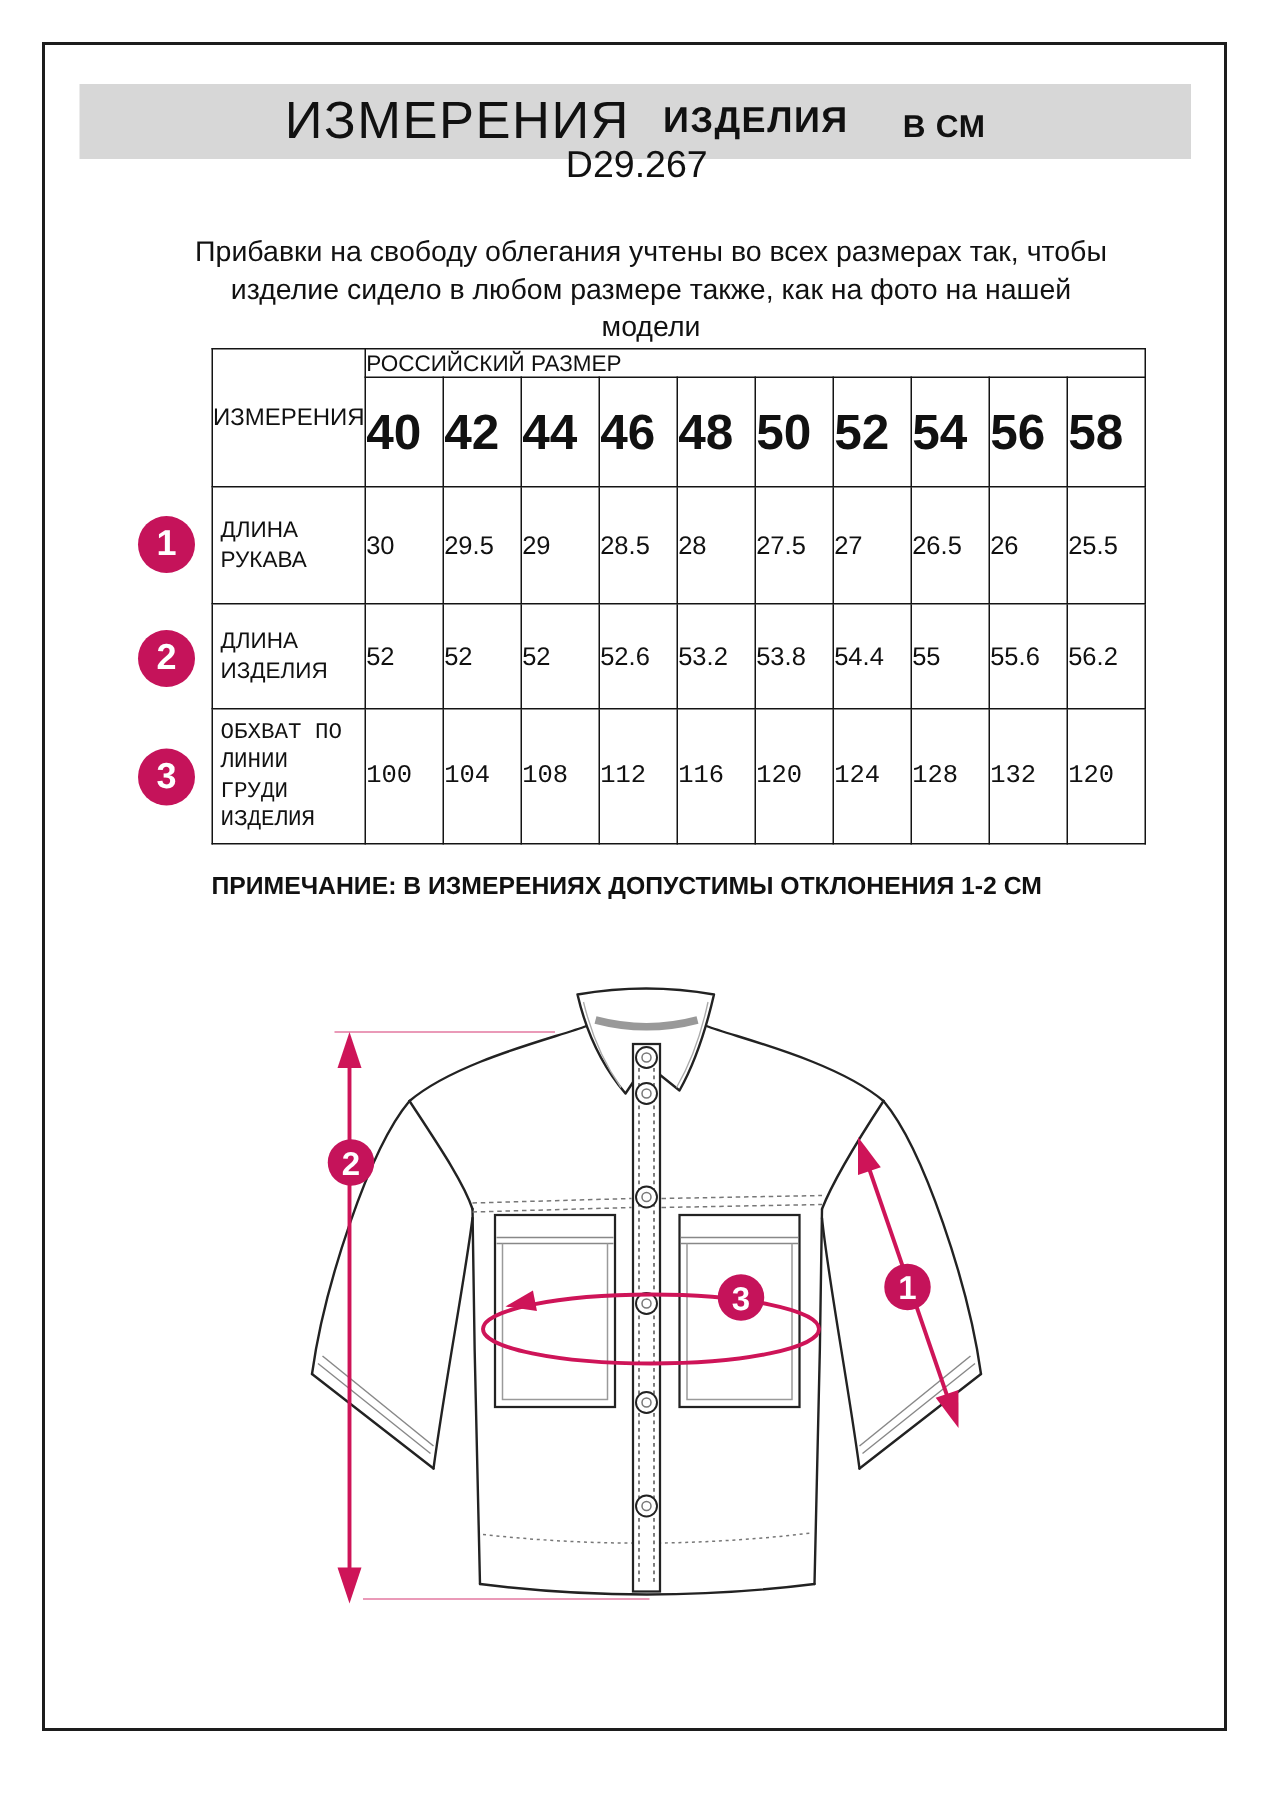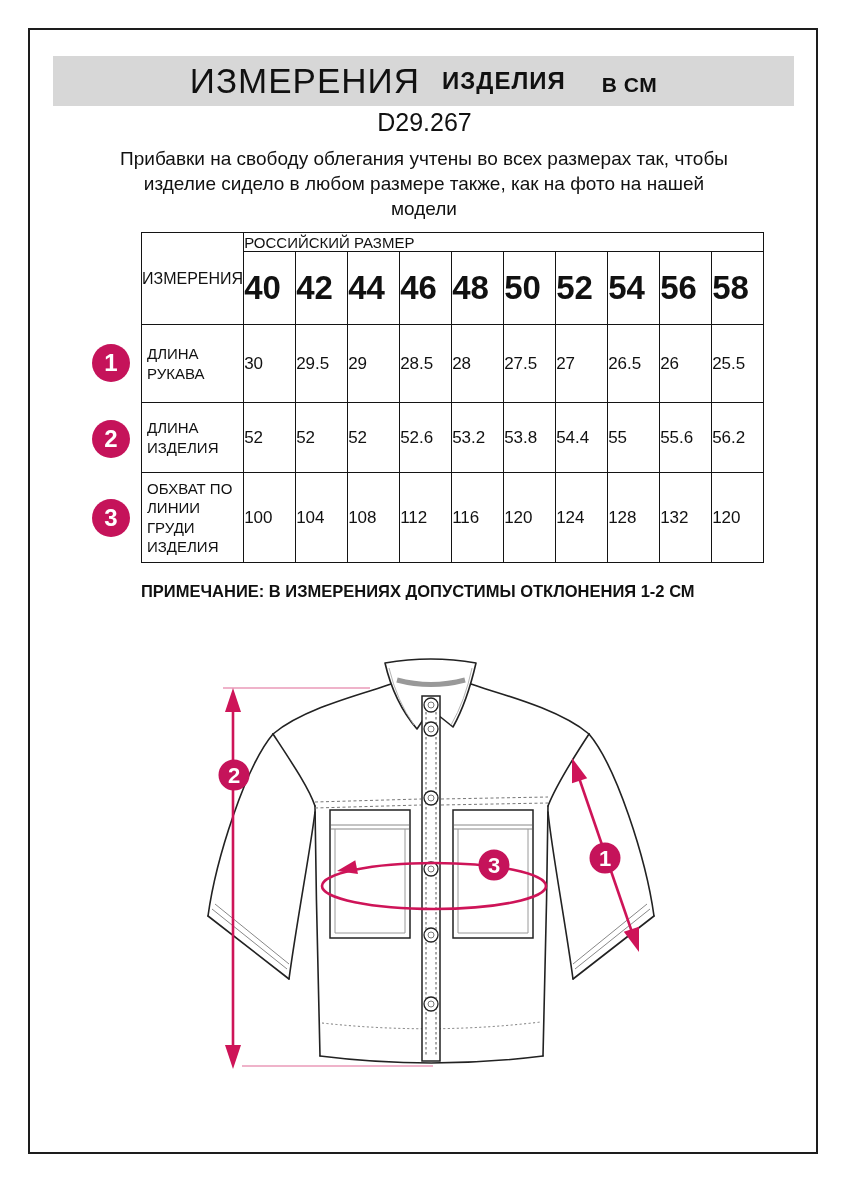--- a/index.html
+++ b/index.html
@@ -5,28 +5,28 @@
   html,body{margin:0;padding:0;background:#fff;}
   body{width:849px;height:1200px;position:relative;overflow:hidden;
        font-family:"Liberation Sans", sans-serif;color:#111;}
   .frame{position:absolute;left:28px;top:28px;width:790px;height:1126px;
          border:2px solid #1d1d1d;box-sizing:border-box;}
   .banner{position:absolute;left:53px;top:56px;width:741px;height:50px;background:#d7d7d7;
           display:flex;align-items:center;justify-content:center;}
   .t1{font-size:35px;font-weight:400;letter-spacing:1px;}
   .t2{font-size:24px;font-weight:700;letter-spacing:1px;margin-left:22px;}
   .t3{font-size:21px;font-weight:700;margin-left:36px;padding-top:7px;letter-spacing:.5px;}
-  .article{position:absolute;top:108px;left:0;width:849px;text-align:center;font-size:25px;}
-  .desc{position:absolute;top:146px;left:114px;width:620px;margin:0;text-align:center;
+  .article{position:absolute;top:96px;left:0;width:849px;text-align:center;font-size:25px;}
+  .desc{position:absolute;top:146px;left:114px;width:620px;margin:10px;text-align:center;
         font-size:19px;line-height:1.32;}
   table.sizes{position:absolute;left:141px;top:232px;border-collapse:collapse;table-layout:fixed;}
   table.sizes td{border:1.7px solid #141414;text-align:left;vertical-align:middle;padding:0;}
   col.c0{width:102px;} col.cs{width:52px;}
   tr.hr1{height:19px;} tr.hr2{height:73px;}
-  tr.r1{height:78px;} tr.r2{height:70px;} tr.r3{height:90px;}
+  tr.r1{height:78px;} tr.r2{height:70px;} tr.r3{height:90px;font-family:Liberation Mono, monospace;}
   .shead{font-size:15px;}
   .mhead{font-size:16px;}
   .size{font-size:33px;font-weight:700;}
   .rowlabel{font-size:15px;line-height:1.3;padding:0 5px !important;}
   .val{font-size:17px;}
   .numcircle{position:absolute;left:92px;width:38px;height:38px;border-radius:50%;
              background:#c5135a;color:#fff;display:flex;align-items:center;justify-content:center;
              font-size:24px;font-weight:700;}
   .nc1{top:344px;} .nc2{top:420px;} .nc3{top:499px;}
   .note{position:absolute;top:582px;left:141px;width:624px;

